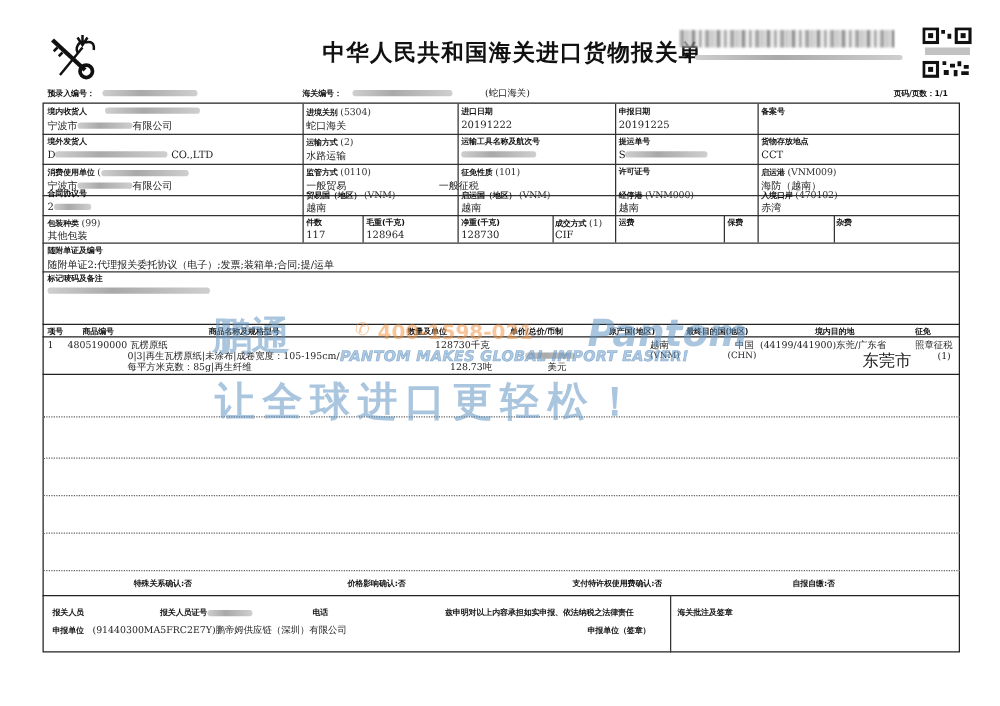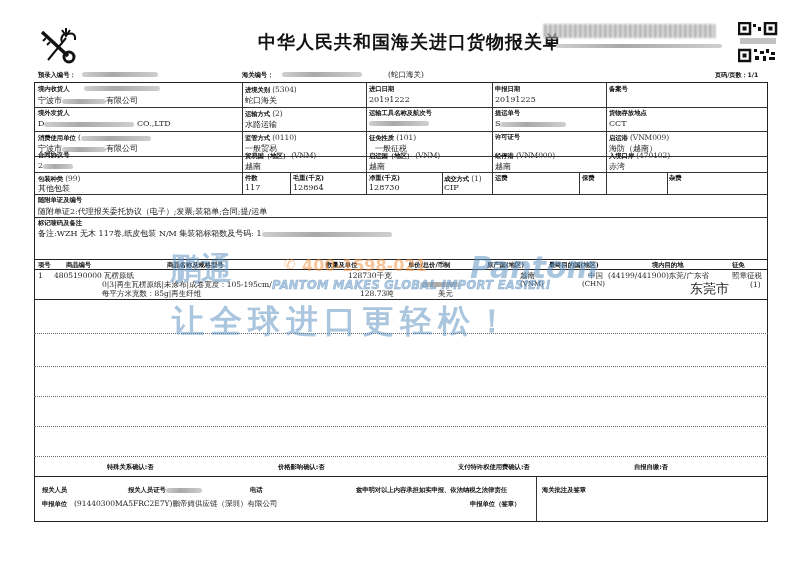--- a/index.html
+++ b/index.html
@@ -132,21 +132,21 @@
 <div class="abs lbl" style="left:495px;top:109px;">提运单号</div>
 <div class="abs val" style="left:495px;top:119px;"><span>S</span><span class="blur" style="width:66px;"></span></div>
 <div class="abs lbl" style="left:609px;top:109px;">货物存放地点</div>
 <div class="abs val" style="left:609px;top:119px;">CCT</div>
 
 <div class="abs lbl" style="left:38px;top:133px;"><span>消费使用单位</span> <span class="code">(</span><span class="blur" style="width:70px;"></span></div>
 <div class="abs val" style="left:38px;top:143px;"><span>宁波市</span><span class="blur" style="width:44px;"></span><span>有限公司</span></div>
 <div class="abs lbl" style="left:245px;top:133px;"><span>监管方式</span> <span class="code">(0110)</span></div>
 <div class="abs val" style="left:245px;top:143px;">一般贸易</div>
 <div class="abs lbl" style="left:369px;top:133px;"><span>征免性质</span> <span class="code">(101)</span></div>
-<div class="abs val" style="left:375px;top:143px;">一般征税</div>
+<div class="abs val" style="left:351px;top:143px;">一般征税</div>
 <div class="abs lbl" style="left:495px;top:133px;">许可证号</div>
 <div class="abs lbl" style="left:609px;top:133px;"><span>启运港</span> <span class="code">(VNM009)</span></div>
 <div class="abs val" style="left:609px;top:143px;">海防（越南）</div>
 
 <div class="abs lbl" style="left:38px;top:151px;">合同协议号</div>
 <div class="abs val" style="left:38px;top:161px;"><span>2</span><span class="blur" style="width:30px;"></span></div>
 <div class="abs lbl" style="left:245px;top:151px;"><span>贸易国（地区）</span> <span class="code">(VNM)</span></div>
 <div class="abs val" style="left:245px;top:161px;">越南</div>
 <div class="abs lbl" style="left:369px;top:151px;"><span>启运国（地区）</span> <span class="code">(VNM)</span></div>
 <div class="abs val" style="left:369px;top:161px;">越南</div>
@@ -165,21 +165,21 @@
 <div class="abs val" style="left:369px;top:183px;">128730</div>
 <div class="abs lbl" style="left:444px;top:174px;"><span>成交方式</span> <span class="code">(1)</span></div>
 <div class="abs val" style="left:444px;top:183px;">CIF</div>
 <div class="abs lbl" style="left:495px;top:174px;">运费</div>
 <div class="abs lbl" style="left:582px;top:174px;">保费</div>
 <div class="abs lbl" style="left:669px;top:174px;">杂费</div>
 
 <div class="abs lbl" style="left:38px;top:196px;text-align:right;">随附单证及编号</div>
 <div class="abs val" style="left:38px;top:206px;">随附单证2:代理报关委托协议（电子）;发票;装箱单;合同;提/运单</div>
 <div class="abs lbl" style="left:38px;top:219px;">标记唛码及备注</div>
-<div class="abs val" style="left:38px;top:228px;"><span>备注:WZH 无木 117卷,纸皮包装 N/M   集装箱标箱数及号码: 1</span><span class="blur" style="width:130px;"></span></div>
+<div class="abs val" style="left:38px;top:228px;"><span class="blur" style="width:130px;"></span></div>
 
 <div class="abs lbl" style="left:38px;top:261px;">项号</div>
 <div class="abs lbl" style="left:66px;top:261px;">商品编号</div>
 <div class="abs lbl" style="left:167px;top:261px;">商品名称及规格型号</div>
 <div class="abs lbl" style="left:326px;top:261px;">数量及单位</div>
 <div class="abs lbl" style="left:408px;top:261px;">单价/总价/币制</div>
 <div class="abs lbl" style="left:487px;top:261px;">原产国(地区)</div>
 <div class="abs lbl" style="left:549px;top:261px;">最终目的国(地区)</div>
 <div class="abs lbl" style="left:652px;top:261px;">境内目的地</div>
 <div class="abs lbl" style="left:732px;top:261px;">征免</div>

